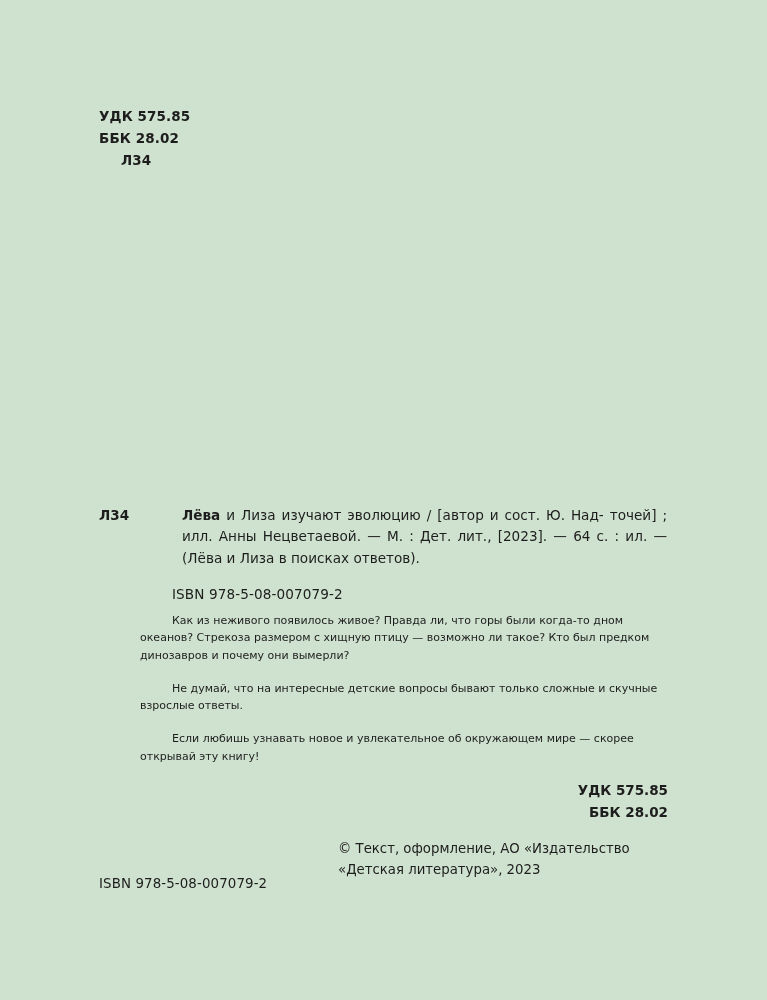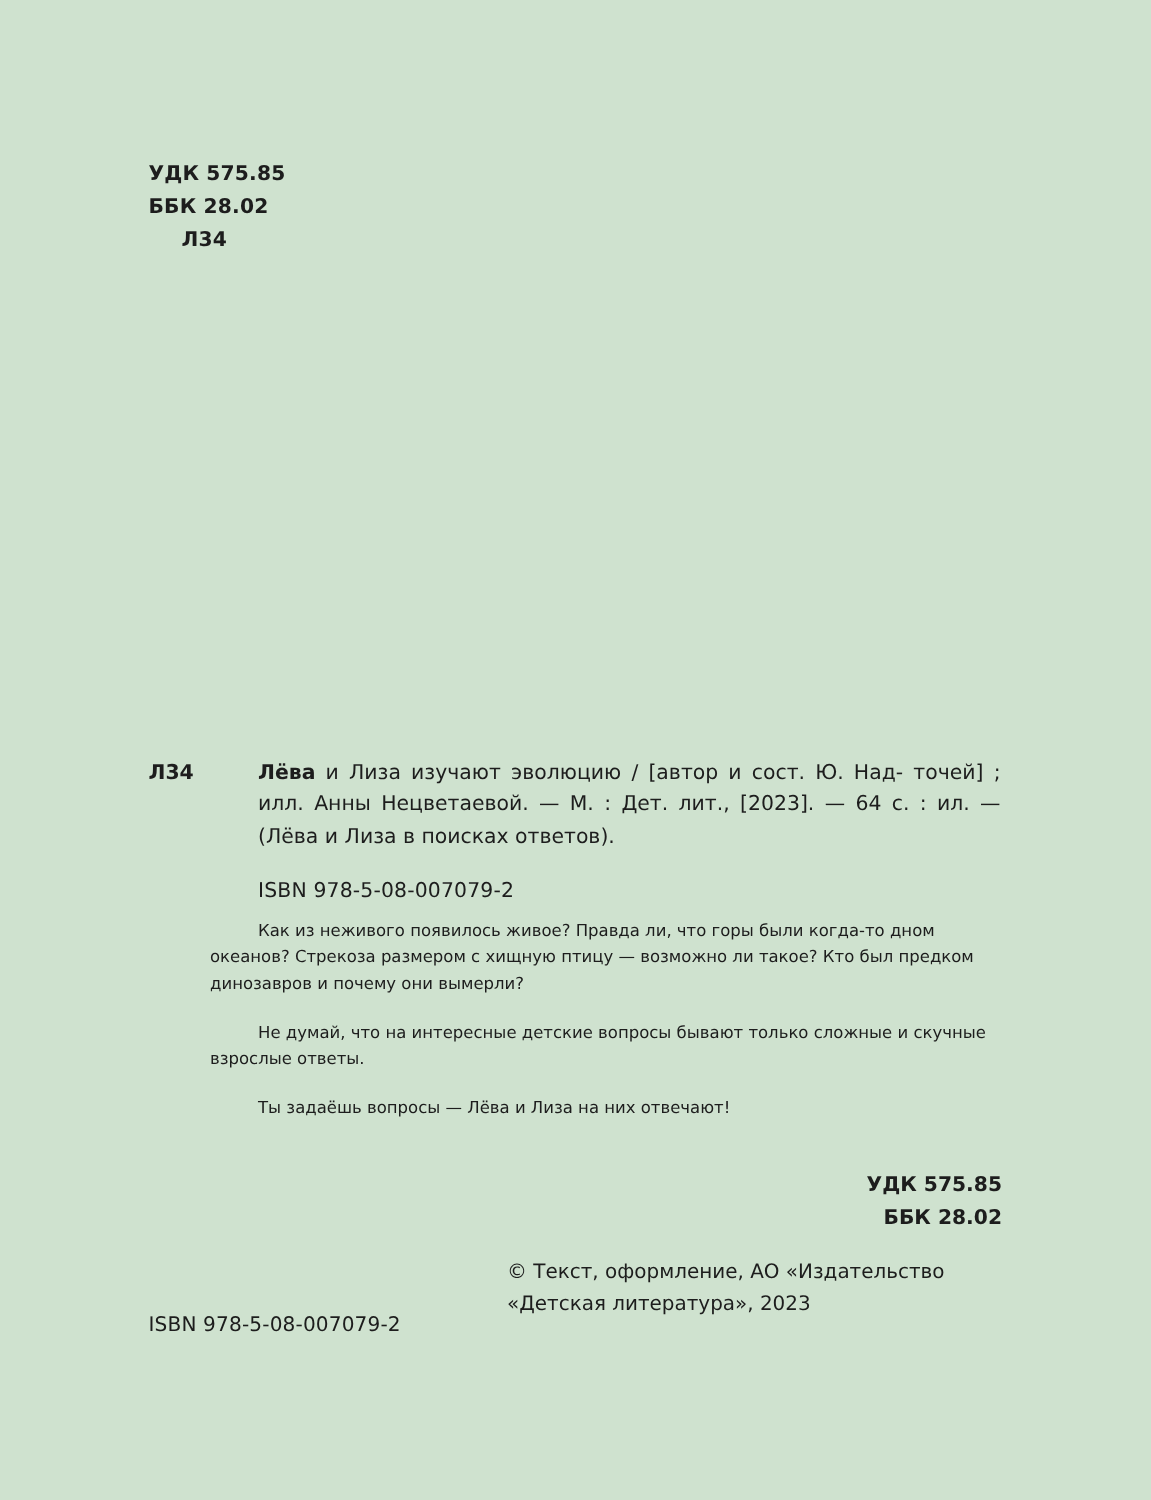--- a/index.html
+++ b/index.html
@@ -53,20 +53,21 @@
   .biblio-code {
     font-weight: bold;
     width: 73px;
     flex: 0 0 73px;
     white-space: nowrap;
   }
   .biblio-desc {
     flex: 1 1 auto;
     text-align: justify;
     text-justify: inter-word;
+    margin-left: 10px;
   }
   .biblio-desc b {
     font-weight: bold;
   }
 
   .isbn-main {
     position: absolute;
     left: 172px;
     top: 586px;
     font-size: 13.6px;
@@ -149,21 +150,21 @@
         <span> 64 с. : ил. — (Лёва и Лиза в поисках ответов).</span>
       </div>
     </div>
   </div>
 
   <div class="isbn-main">ISBN 978-5-08-007079-2</div>
 
   <div class="annotation">
     <p>Как из неживого появилось живое? Правда ли, что горы были когда-то дном океанов? Стрекоза размером с хищную птицу — возможно ли такое? Кто был предком динозавров и почему они вымерли?</p>
     <p>Не думай, что на интересные детские вопросы бывают только сложные и скучные взрослые ответы.</p>
-    <p>Ты задаёшь вопросы — Лёва и Лиза на них отвечают!</p>
+    <p>Если любишь узнавать новое и увлекательное об окружающем мире — скорее открывай эту книгу!</p>
   </div>
 
   <div class="udk-bottom">
     <div>УДК 575.85</div>
     <div>ББК 28.02</div>
   </div>
 
   <div class="copyright">
     <div>© Текст, оформление, АО «Издательство</div>
     <div class="cr-indent">«Детская литература», 2023</div>

